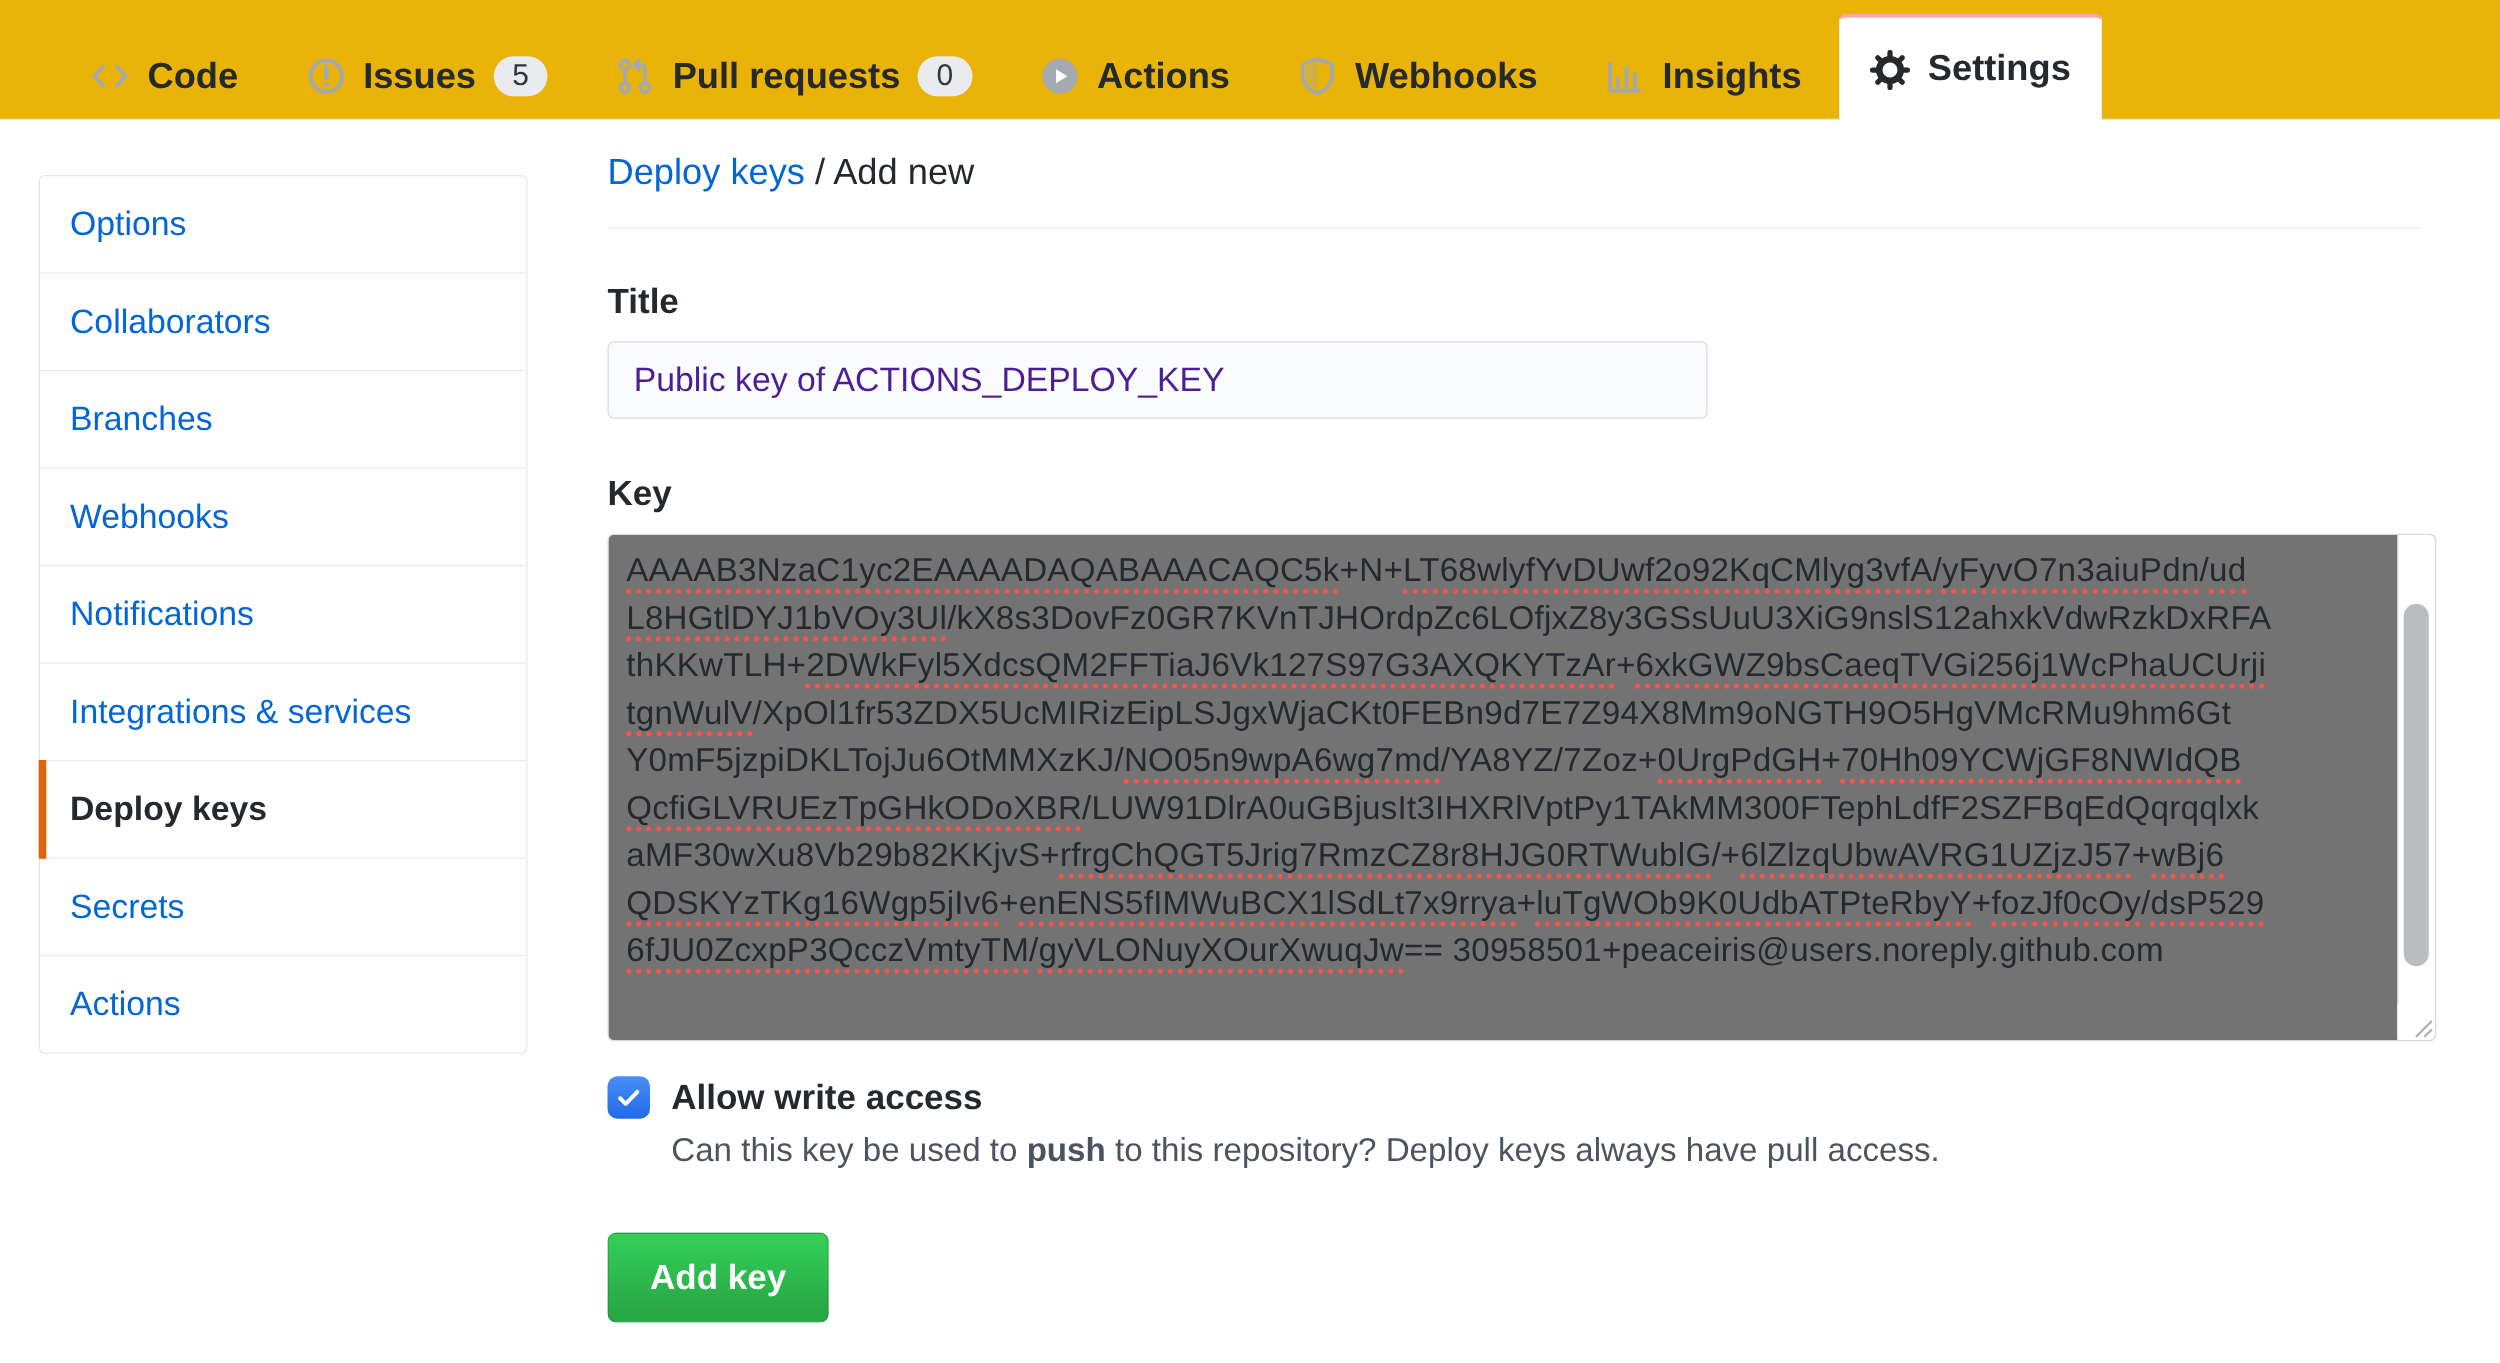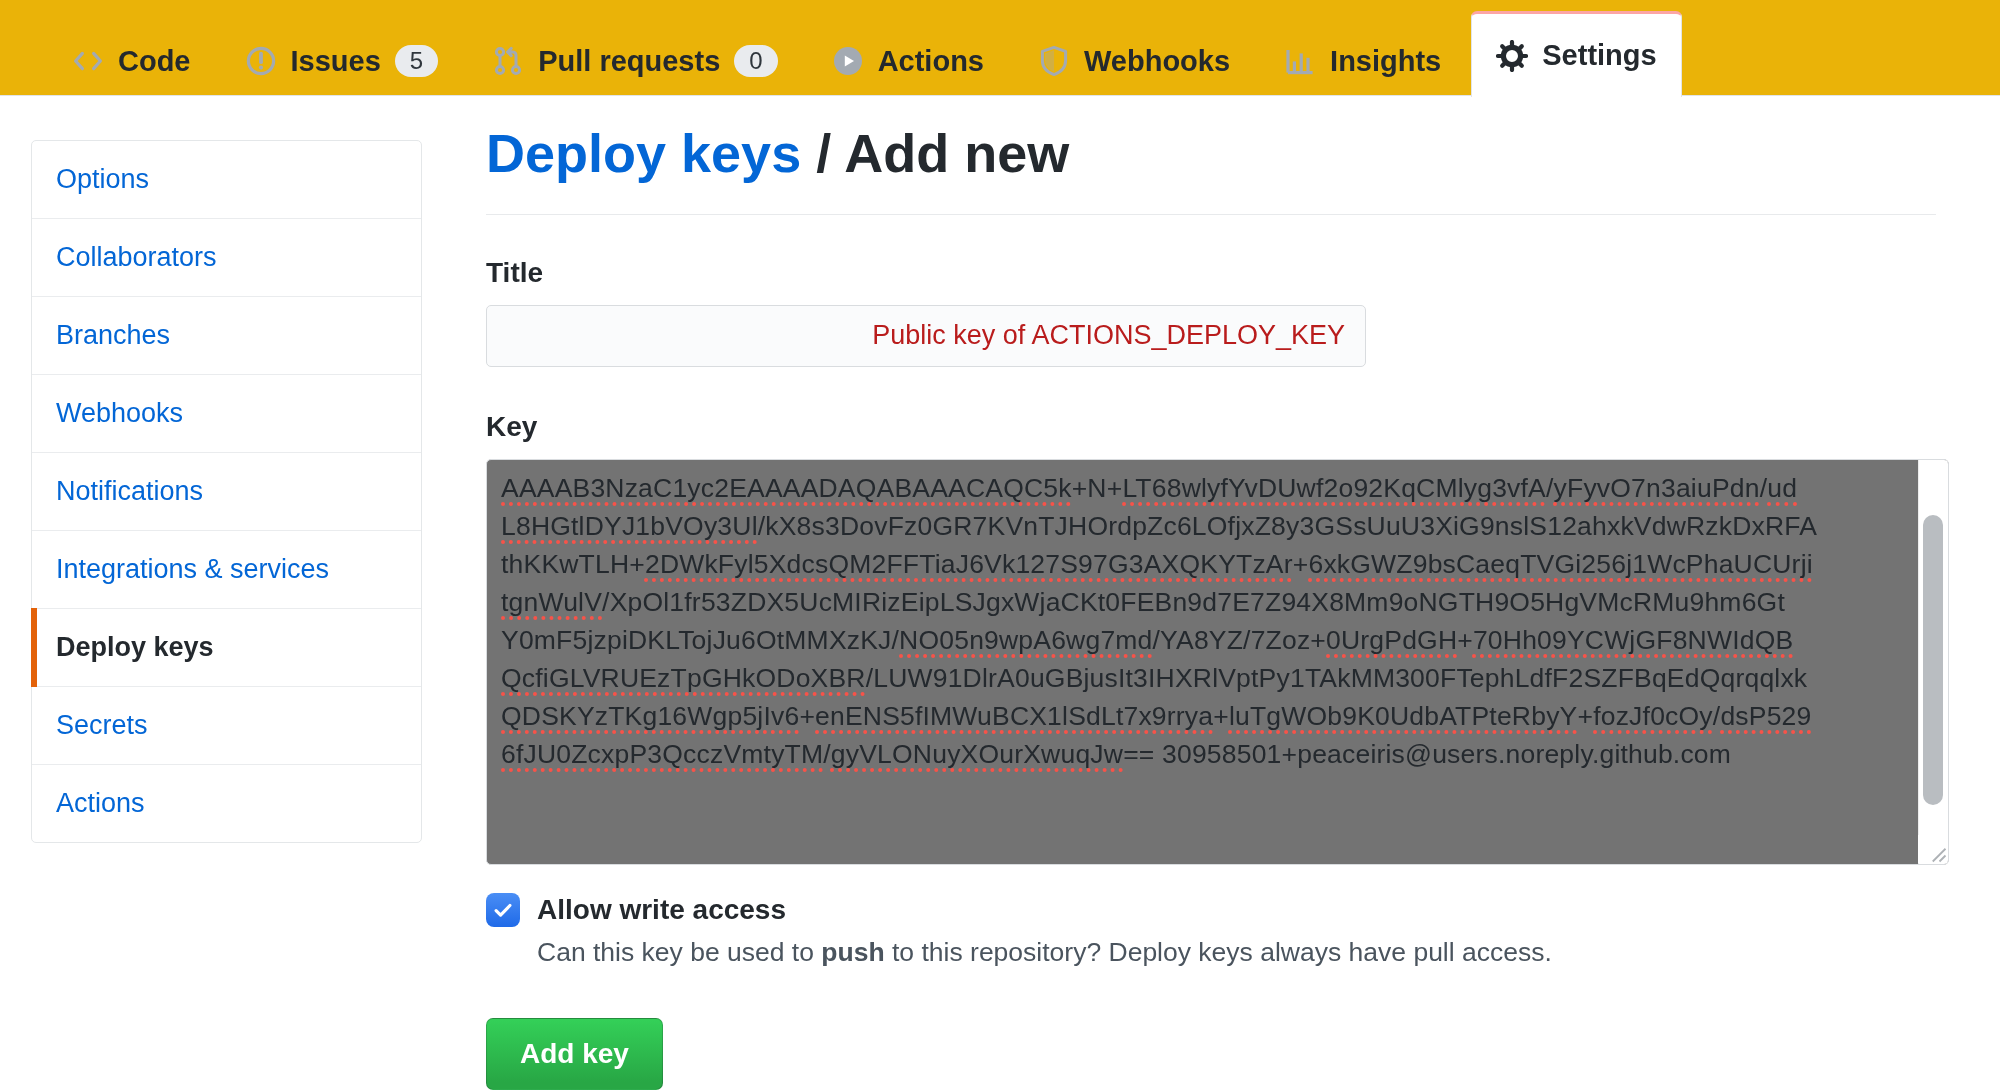--- a/index.html
+++ b/index.html
@@ -27,29 +27,29 @@
   .menu { background:#fff; border:1px solid #e4e7e9; border-radius:5px; }
   .menu-item { position:relative; display:block; padding:23px 24px; font-size:27px;
     color:#0366d6; border-bottom:1px solid #eaecee; cursor:pointer; }
   .menu-item:last-child { border-bottom:none; }
   .menu-item.active { color:#24292e; font-weight:700; }
   .menu-item.active::before { content:""; position:absolute; left:-1px; top:-1px;
     bottom:-1px; width:6px; background:#e36209; }
   .menu-item:first-child.active::before { border-radius:5px 0 0 0; }
 
   .main { margin-left:64px; margin-top:24px; width:1450px; }
-  .heading { font-size:54px; font-weight:700; line-height:1.25; }
+  .heading { font-size:29px; font-weight:400; line-height:1.25; }
   .heading a { color:#0366d6; text-decoration:none; cursor:pointer; }
   .divider { border-bottom:1px solid #e8eaec; margin:26px 0 42px; }
 
   .field-label { font-size:28px; font-weight:700; margin-bottom:16px; }
   .title-input { display:block; width:880px; height:62px; font-size:27px;
-    font-family:"Liberation Sans", sans-serif; color:#b91c1c; background:#fafbfc;
+    font-family:"Liberation Sans", sans-serif; color:#4c1d95; background:#fafbfc;
     border:1px solid #d9dcdf; border-radius:5px; padding:0 20px; outline:none;
-    margin-bottom:44px;text-align:right; }
+    margin-bottom:44px; }
 
   
   .key-box { position:relative; width:1463px; height:406px; background:#737373;
     border:1px solid #d9dcdf; border-radius:5px; overflow:hidden; cursor:text; }
   .key-content { padding:9px 14px; font-size:26.5px; line-height:38px;
     letter-spacing:0.2px; white-space:nowrap; }
   .key-line { height:38px; }
   .misspelled { text-decoration:underline; text-decoration-style:dotted;
     text-decoration-color:#f75349; text-decoration-thickness:3.5px;
     text-underline-offset:6px; }
@@ -183,20 +183,21 @@
 
     <div class="field-label">Key</div>
     <div class="key-box">
       <div class="key-content">
           <div class="key-line"><span class="misspelled">AAAAB3NzaC1yc2EAAAADAQABAAACAQC5k</span><span>+N+</span><span class="misspelled">LT68wlyfYvDUwf2o92KqCMlyg3vfA</span><span>/</span><span class="misspelled">yFyvO7n3aiuPdn</span><span>/</span><span class="misspelled">ud</span></div>
           <div class="key-line"><span class="misspelled">L8HGtlDYJ1bVOy3Ul</span><span>/kX8s3DovFz0GR7KVnTJHOrdpZc6LOfjxZ8y3GSsUuU3XiG9nslS12ahxkVdwRzkDxRFA</span></div>
           <div class="key-line"><span>thKKwTLH+</span><span class="misspelled">2DWkFyl5XdcsQM2FFTiaJ6Vk127S97G3AXQKYTzAr</span><span>+</span><span class="misspelled">6xkGWZ9bsCaeqTVGi256j1WcPhaUCUrji</span></div>
           <div class="key-line"><span class="misspelled">tgnWulV</span><span>/XpOl1fr53ZDX5UcMIRizEipLSJgxWjaCKt0FEBn9d7E7Z94X8Mm9oNGTH9O5HgVMcRMu9hm6Gt</span></div>
           <div class="key-line"><span>Y0mF5jzpiDKLTojJu6OtMMXzKJ/</span><span class="misspelled">NO05n9wpA6wg7md</span><span>/YA8YZ/7Zoz+</span><span class="misspelled">0UrgPdGH</span><span>+</span><span class="misspelled">70Hh09YCWjGF8NWIdQB</span></div>
           <div class="key-line"><span class="misspelled">QcfiGLVRUEzTpGHkODoXBR</span><span>/LUW91DlrA0uGBjusIt3IHXRlVptPy1TAkMM300FTephLdfF2SZFBqEdQqrqqlxk</span></div>
+          <div class="key-line"><span>aMF30wXu8Vb29b82KKjvS+</span><span class="misspelled">rfrgChQGT5Jrig7RmzCZ8r8HJG0RTWublG</span><span>/+</span><span class="misspelled">6lZlzqUbwAVRG1UZjzJ57</span><span>+</span><span class="misspelled">wBj6</span></div>
           <div class="key-line"><span class="misspelled">QDSKYzTKg16Wgp5jIv6</span><span>+</span><span class="misspelled">enENS5fIMWuBCX1lSdLt7x9rrya</span><span>+</span><span class="misspelled">luTgWOb9K0UdbATPteRbyY</span><span>+</span><span class="misspelled">fozJf0cOy</span><span>/</span><span class="misspelled">dsP529</span></div>
           <div class="key-line"><span class="misspelled">6fJU0ZcxpP3QcczVmtyTM</span><span>/</span><span class="misspelled">gyVLONuyXOurXwuqJw</span><span>== 30958501+peaceiris@users.noreply.github.com</span></div>
         </div>
       <div class="scrollbar">
         <div class="scroll-thumb"></div>
       </div>
       <div class="resize-corner">
         <svg width="24" height="24" viewBox="0 0 16 16">
           <path d="M15 6.5 L6.5 15 M15 11 L11 15" stroke="#aeb2b6" stroke-width="1.2" fill="none"></path>
         </svg>

